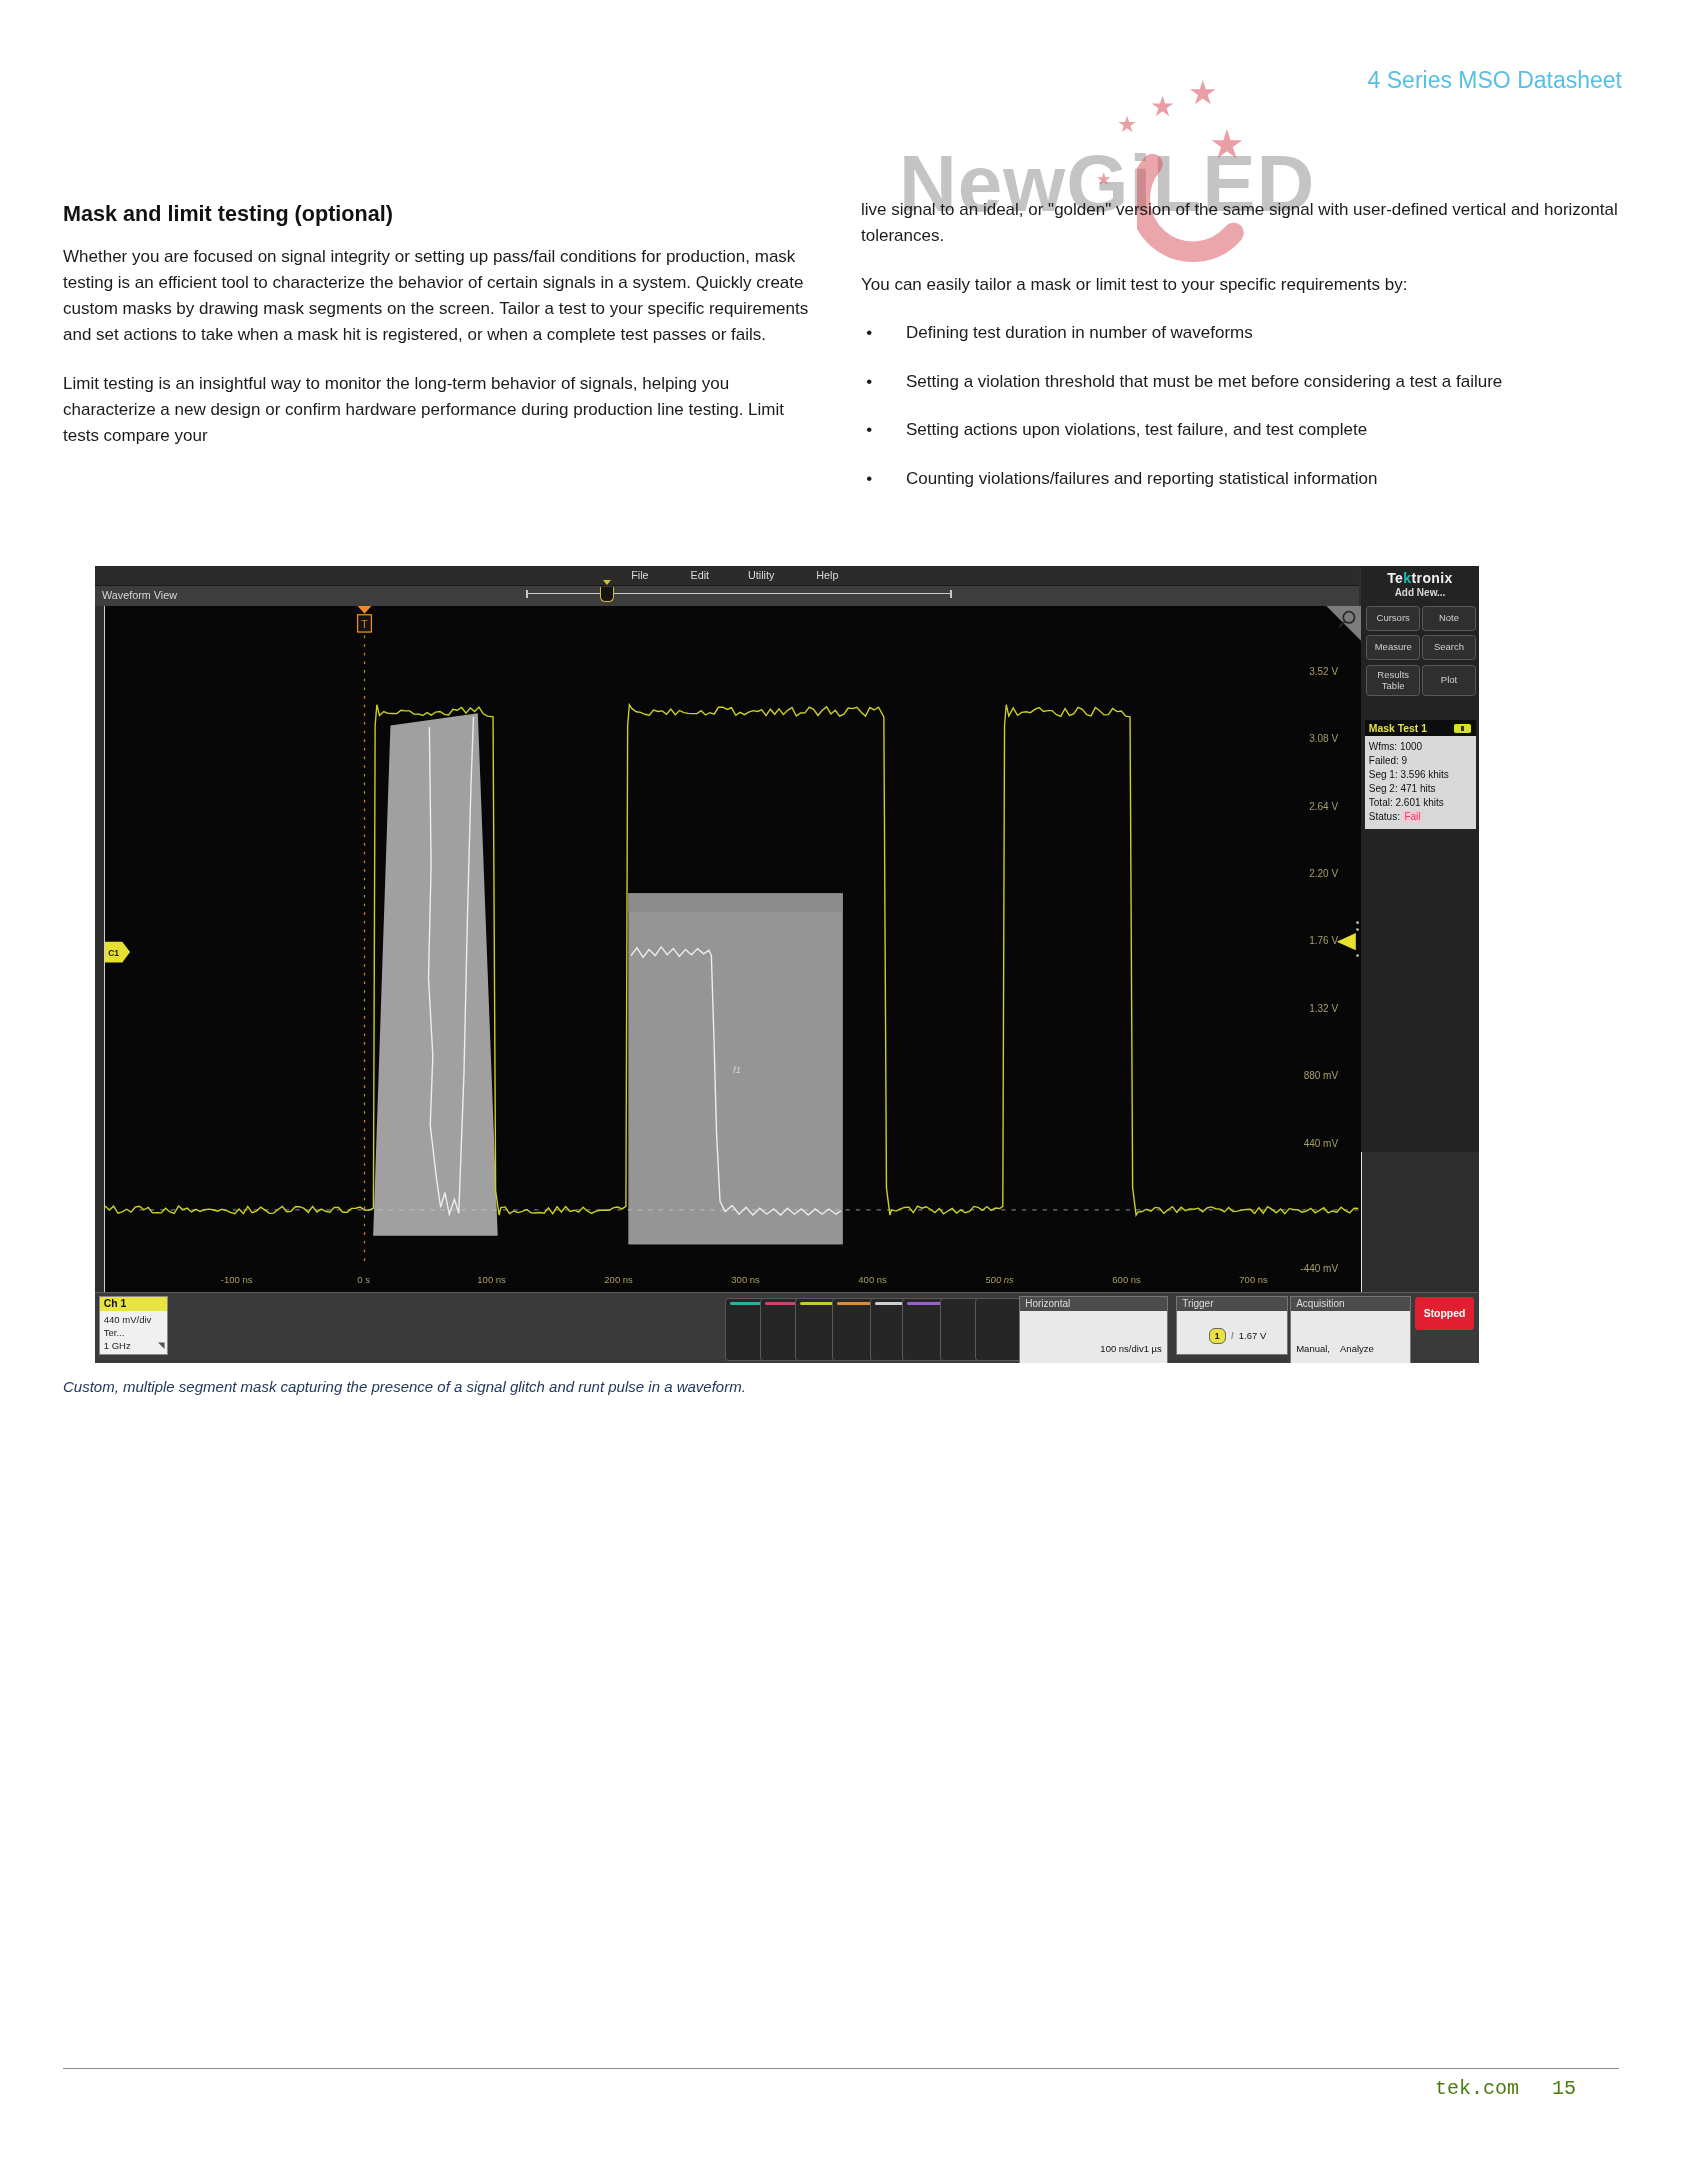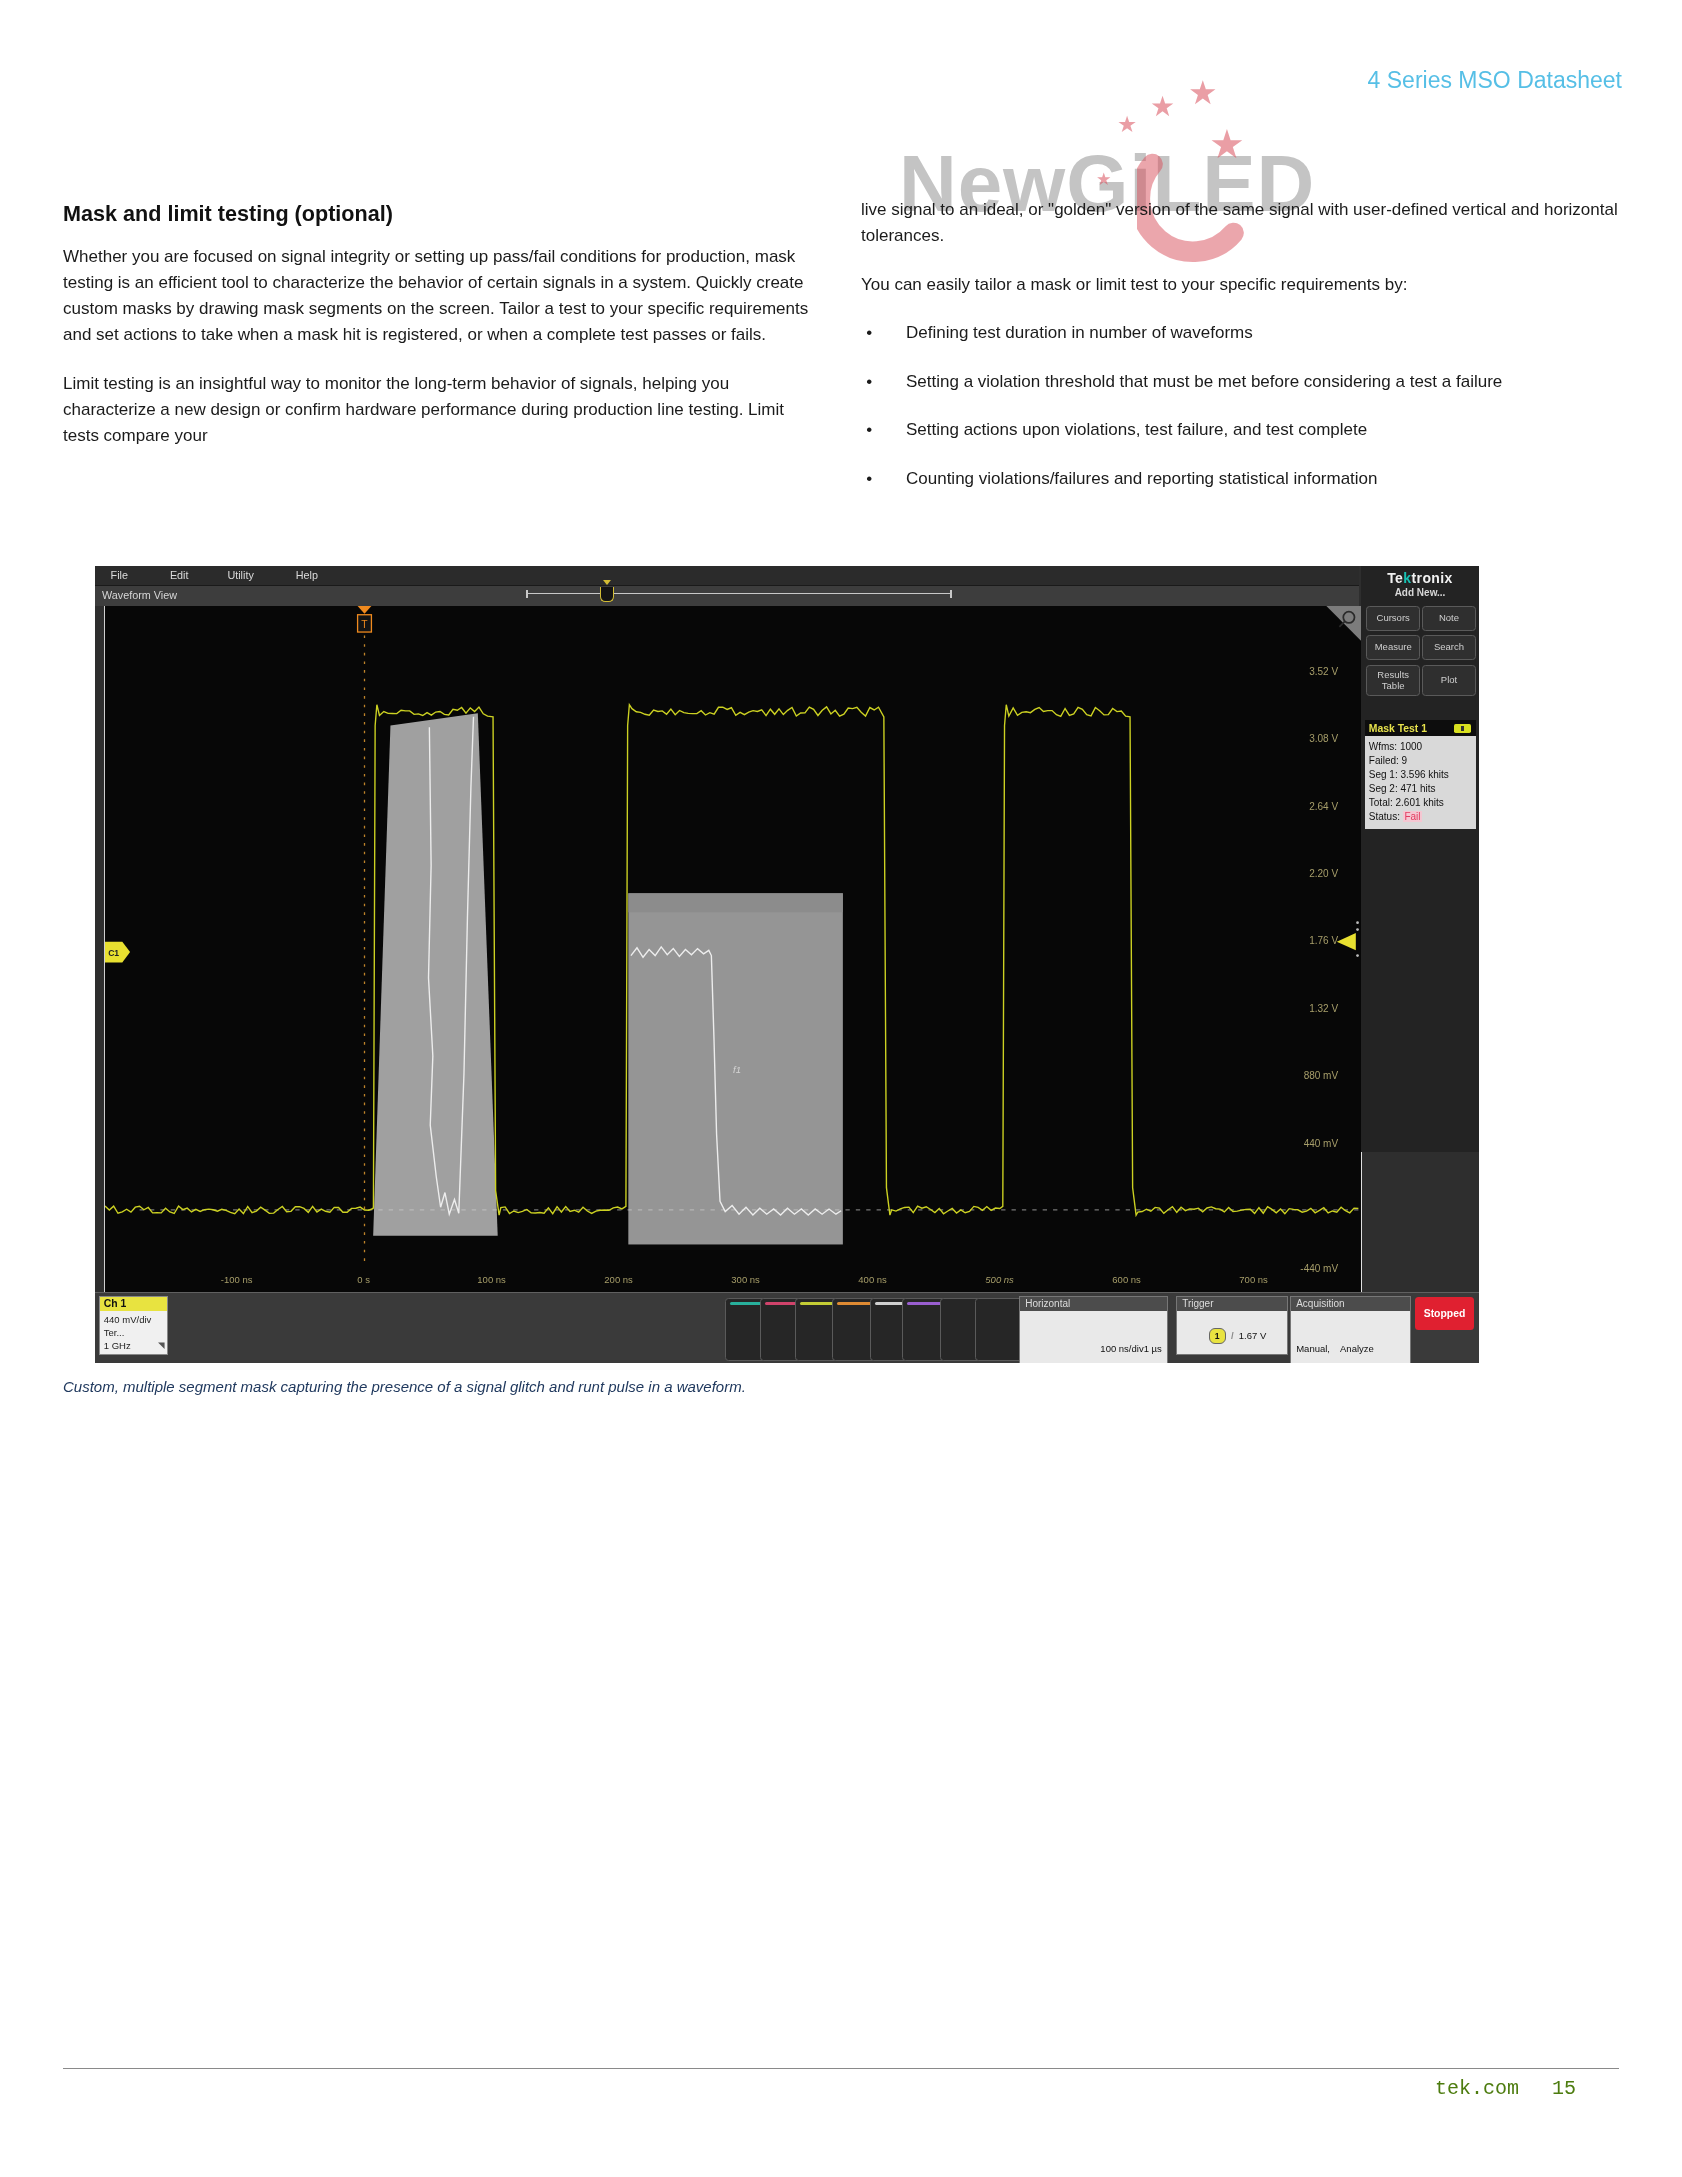--- a/index.html
+++ b/index.html
@@ -18,21 +18,21 @@
   .footer-rule{top:2068px;left:63px;width:1556px;height:0;border-top:0.9px solid #8a8a8a;}
   .footer{top:2077px;left:1435px;font-size:20px;color:#4d7c0f;font-family:Liberation Mono, monospace;}
   .footer .pg{margin-left:33px;}
   
   .wm{z-index:1;pointer-events:none;}
   .wm-text{top:138px;left:899px;font-size:80px;font-weight:bold;color:#8a8a8a;opacity:.5;letter-spacing:0.9px;}
   .wm-star{color:#d94f5c;opacity:.55;}
   .wm-swoosh{top:143px;left:1137px;opacity:.5;}
   
   .scope{top:566px;left:95px;width:1384px;height:797px;background:#2e2e2e;overflow:hidden;z-index:2;}
-  .menubar{top:0;left:0;width:1264px;height:19px;background:#2b2b2b;border-bottom:0.9px solid #1a1a1a;}
+  .menubar{top:0;left:0;width:1264px;height:19px;background:#2b2b2b;border-bottom:0.9px solid #1a1a1a;text-align:center;}
   .menubar span{display:inline-block;color:#dcdcdc;font-size:10.8px;padding:2.6px 0 0 0;}
   .tabbar{top:20px;left:0;width:1264px;height:20px;background:#3d3d3d;}
   .tabbar .tab{color:#d6d6d6;font-size:10.8px;padding-left:7px;padding-top:2.6px;display:inline-block;}
   .hscroll{top:27px;left:431px;width:426px;height:7px;border-top:1.7px solid #c8c8c8;}
   .hscroll .cap{position:absolute;top:-4.3px;width:1.7px;height:8.6px;background:#c8c8c8;}
   .uhandle{top:21px;left:505px;width:12px;height:14px;border:1.7px solid #d2bc34;border-top:none;
            border-radius:0 0 5.2px 5.2px;background:#141414;}
   .uhandle:before{content:"";position:absolute;top:-7px;left:1.7px;border:4.3px solid transparent;border-top:5.2px solid #d2bc34;}
   .wave{top:40px;left:8.6px;width:1256px;height:687px;background:#070707;
         border-left:1.7px solid #cfcfcf;border-right:1.7px solid #e0e0e0;border-bottom:1.7px solid #e0e0e0;}

